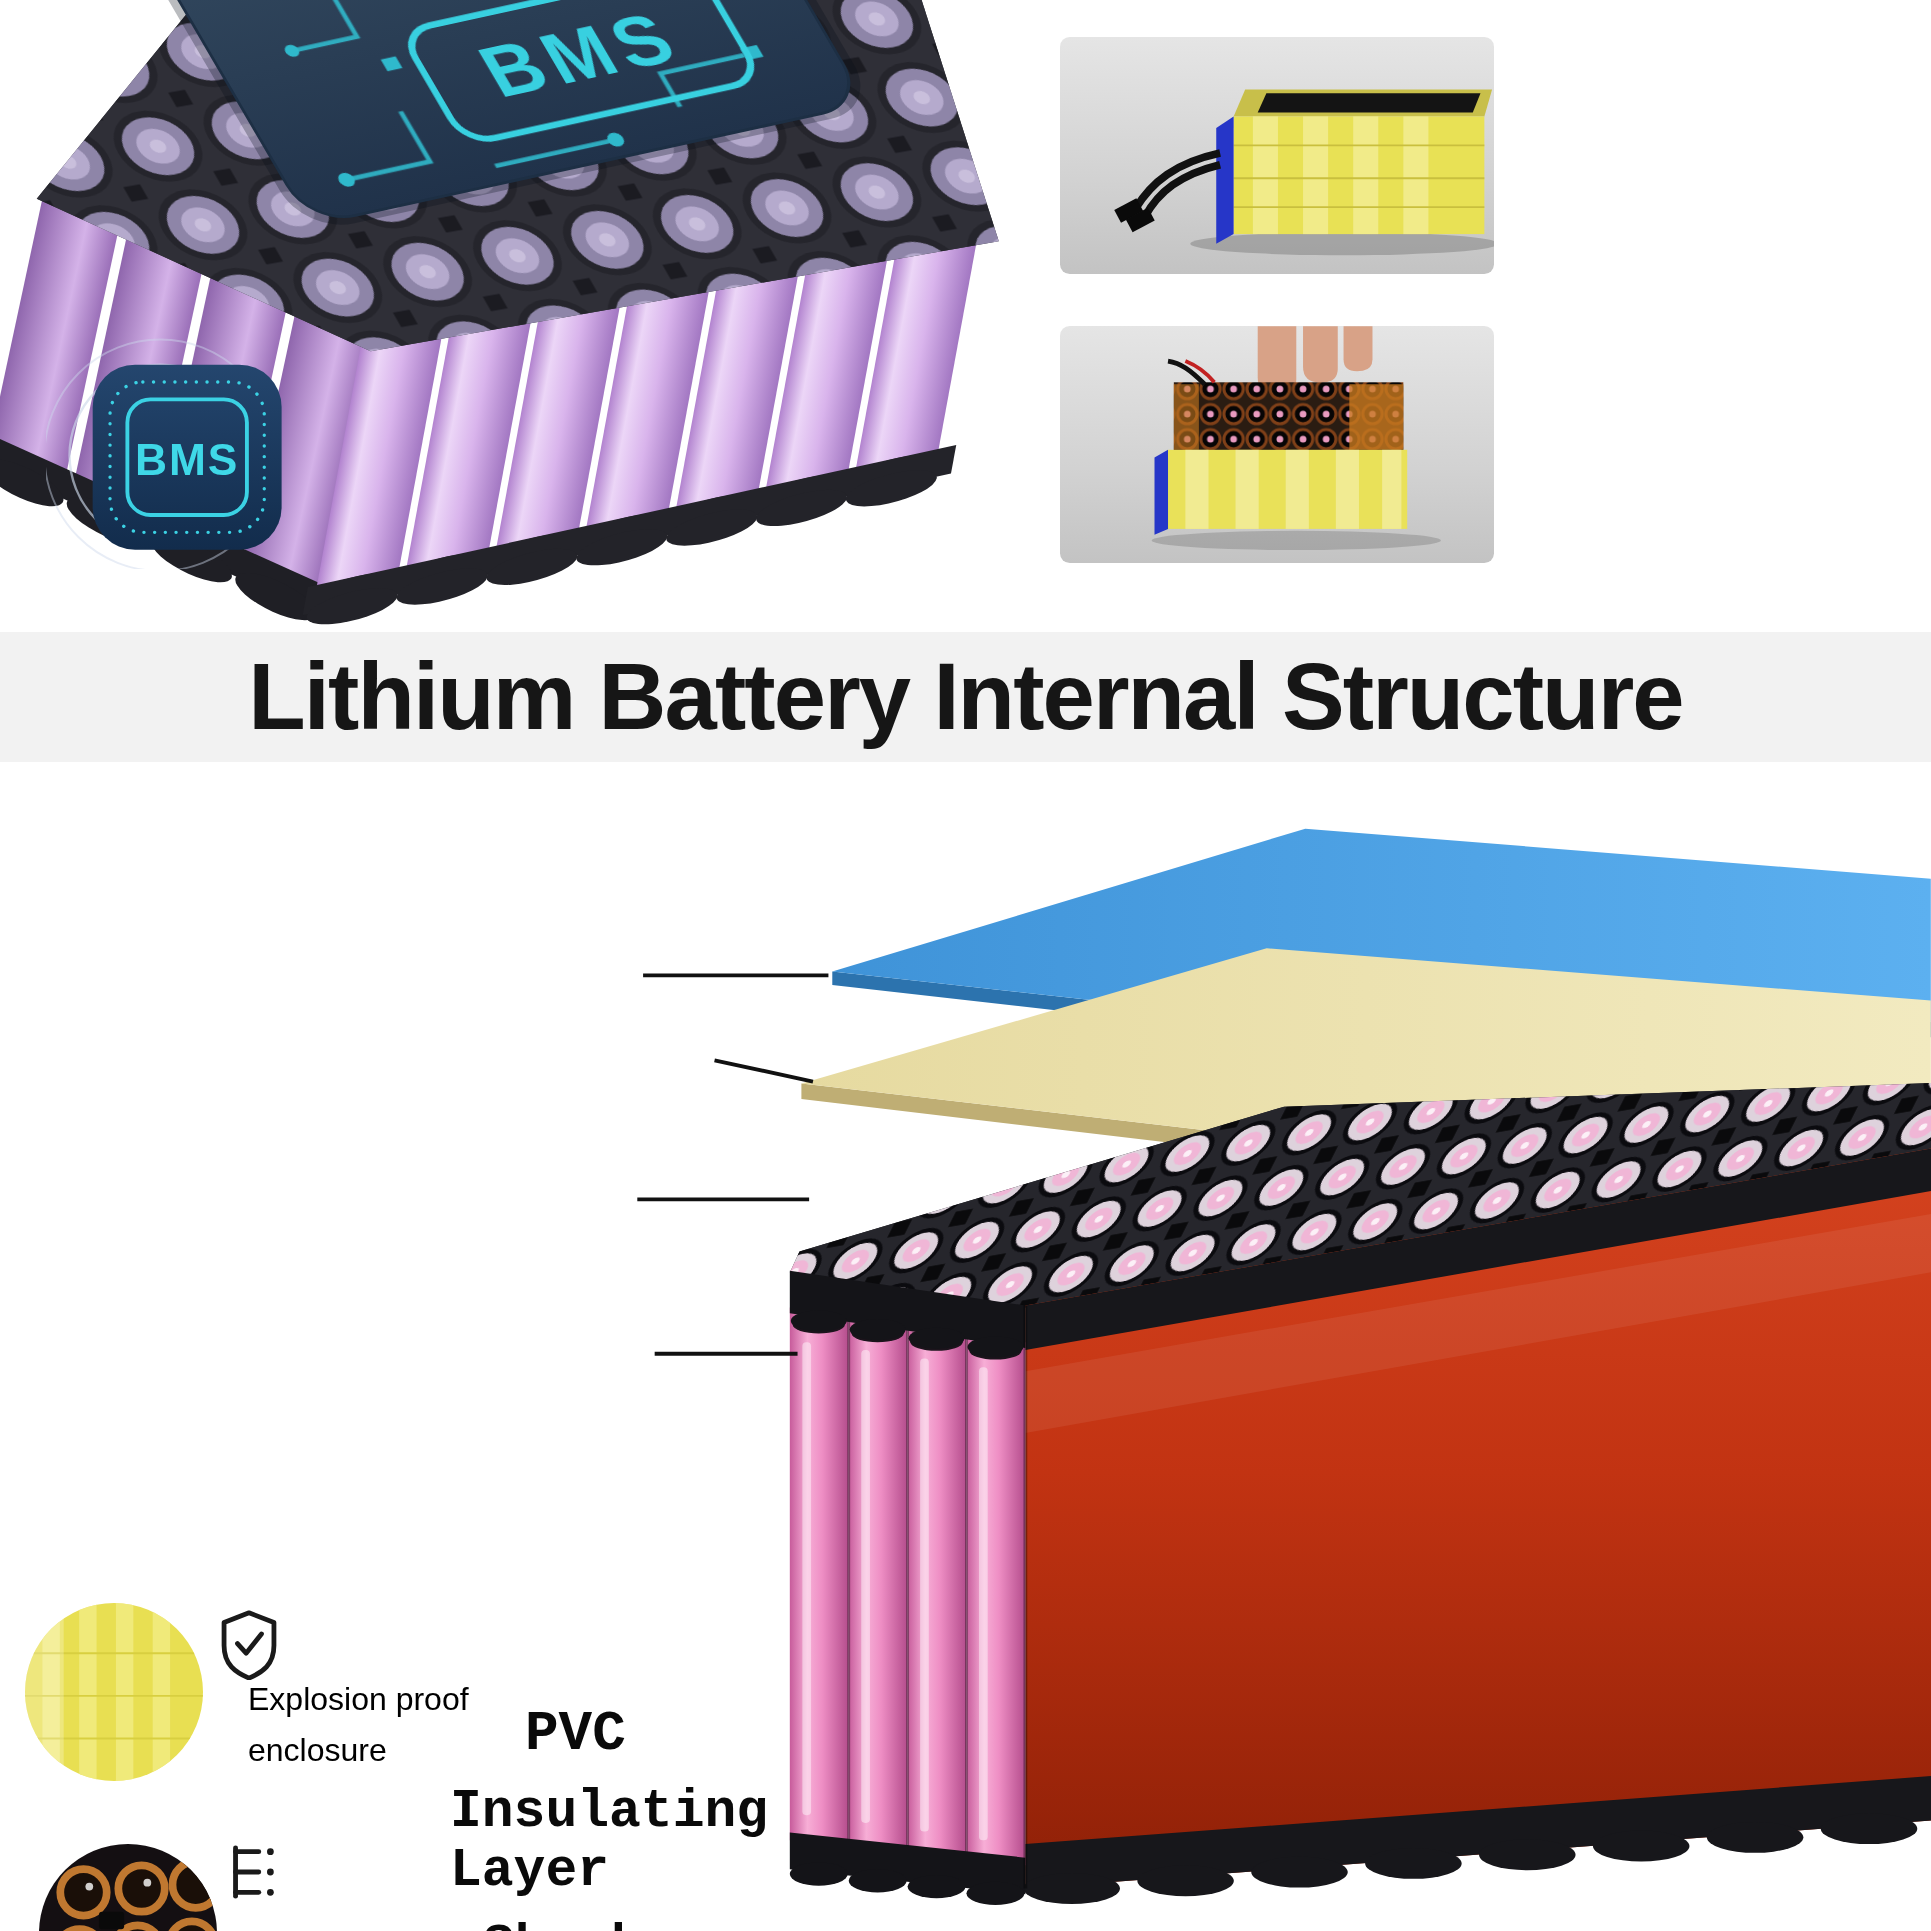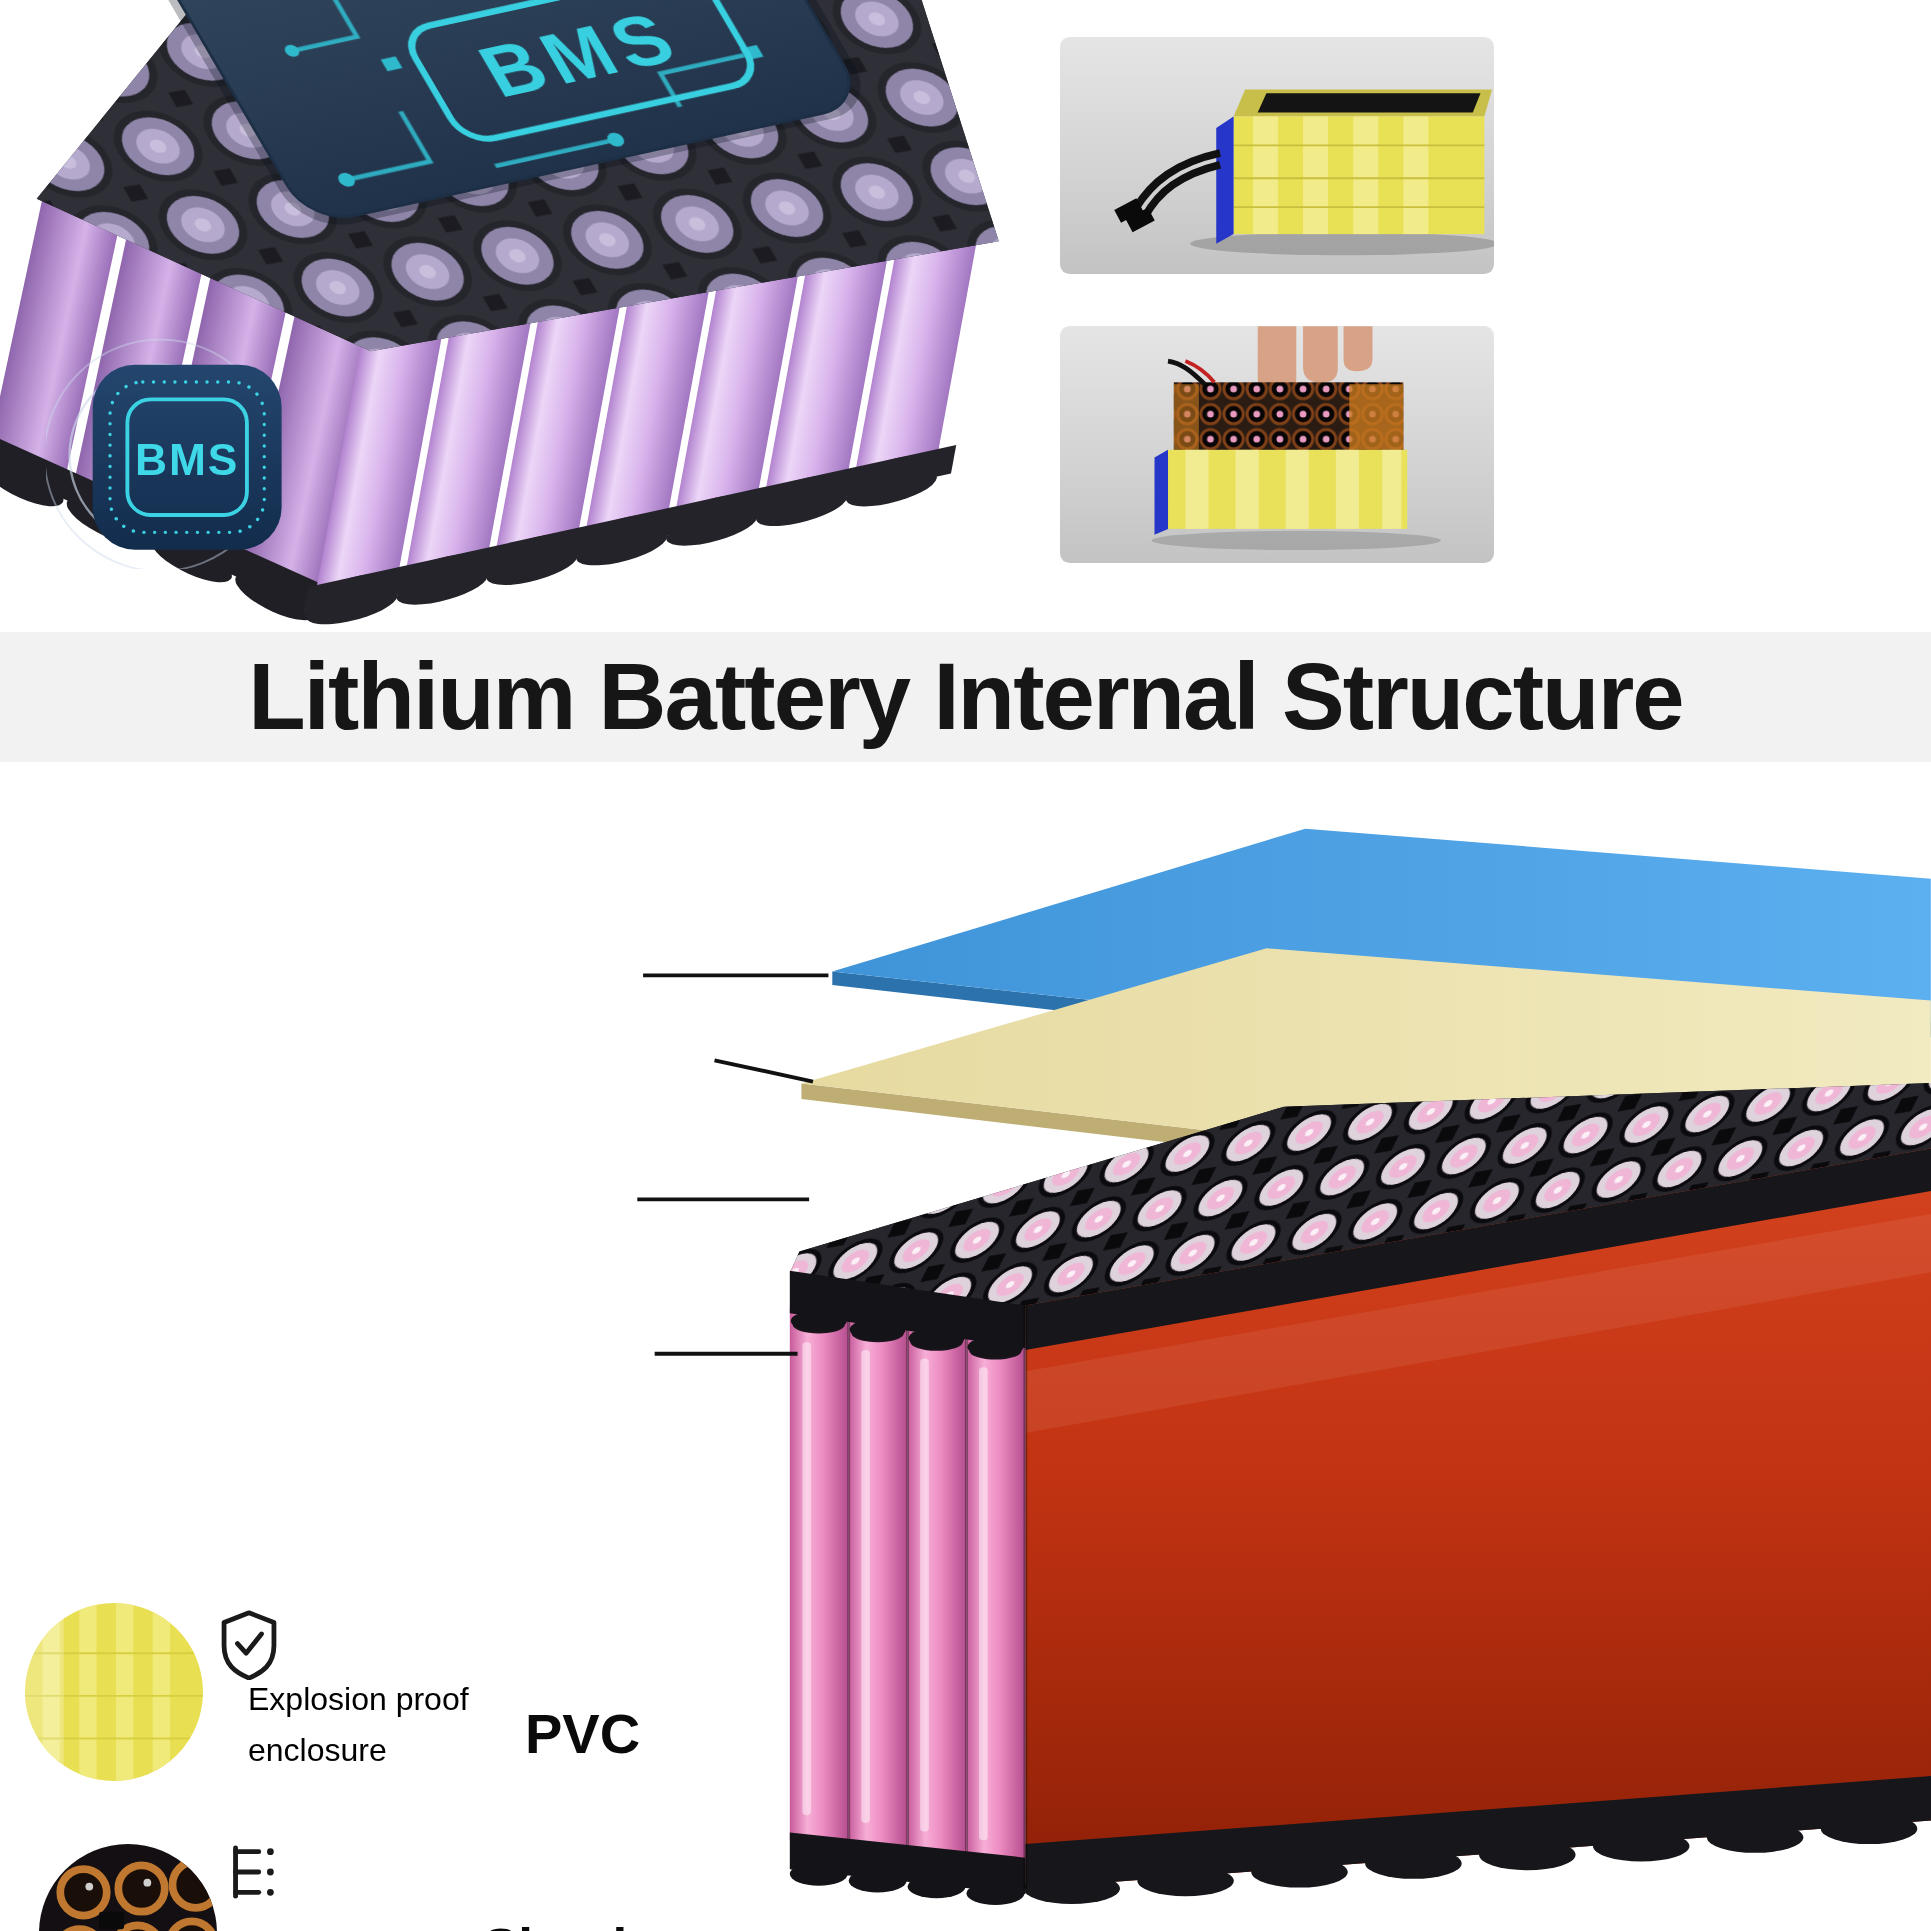--- a/index.html
+++ b/index.html
@@ -18,21 +18,21 @@
 
   
   .title-band{left:0;top:632px;width:1931px;height:130px;background:#f2f2f2;display:flex;
               align-items:center;justify-content:center;}
   .title-band h1{margin:13px;font-size:94px;font-weight:700;letter-spacing:-1.9px;color:#161616;white-space:nowrap;}
 
   
   .bottom{left:0;top:763px;width:1931px;height:1168px;background:#fff;}
   .exploded{position:absolute;left:0;top:0;}
 
-  .callout{position:absolute;font-weight:700;color:#0a0a0a;line-height:1.12;white-space:nowrap;}
+  .callout{position:absolute;font-weight:700;color:#0a0a0a;line-height:1.12;white-space:nowrap;font-family:Liberation Mono, monospace;}
   .lbl-pvc{left:525px;top:940px;font-size:56px;}
   .lbl-ins{left:450px;top:1020px;font-size:53px;}
   .lbl-shock{left:483px;top:1155px;font-size:53px;}
   .callout span{display:block;}
 
   .feature-photo{position:absolute;border-radius:50%;overflow:hidden;width:178px;height:178px;}
   .fp1{left:25px;top:840px;} .fp2{left:39px;top:1081px;}
   .f-icon{position:absolute;}
   .fi1{left:218px;top:846px;} .fi2{left:222px;top:1079px;}
   .f-label{position:absolute;font-size:32px;font-weight:500;color:#000;line-height:1.6;}
@@ -316,20 +316,24 @@
 
       <g stroke="#111" stroke-width="4">
         <line x1="666" y1="1010" x2="858" y2="1010"></line>
         <line x1="740" y1="1098" x2="842" y2="1120"></line>
         <line x1="660" y1="1242" x2="838" y2="1242"></line>
         <line x1="678" y1="1402" x2="826" y2="1402"></line>
       </g>
     </svg>
 
     <div class="callout lbl-pvc">PVC</div>
+    <div class="callout lbl-ins">
+      <span>Insulating</span>
+      <span>Layer</span>
+    </div>
     <div class="callout lbl-shock">
       <span>Shock</span>
 
     </div>
 
     <div class="feature-photo fp1">
       <svg width="178" height="178" viewBox="0 0 184 184">
         <rect width="184" height="184" fill="#e8df52"></rect>
         <rect x="18" y="0" width="18" height="184" fill="#f4ee8c" opacity="0.7"></rect>
         <rect x="56" y="0" width="18" height="184" fill="#f4ee8c" opacity="0.7"></rect>

